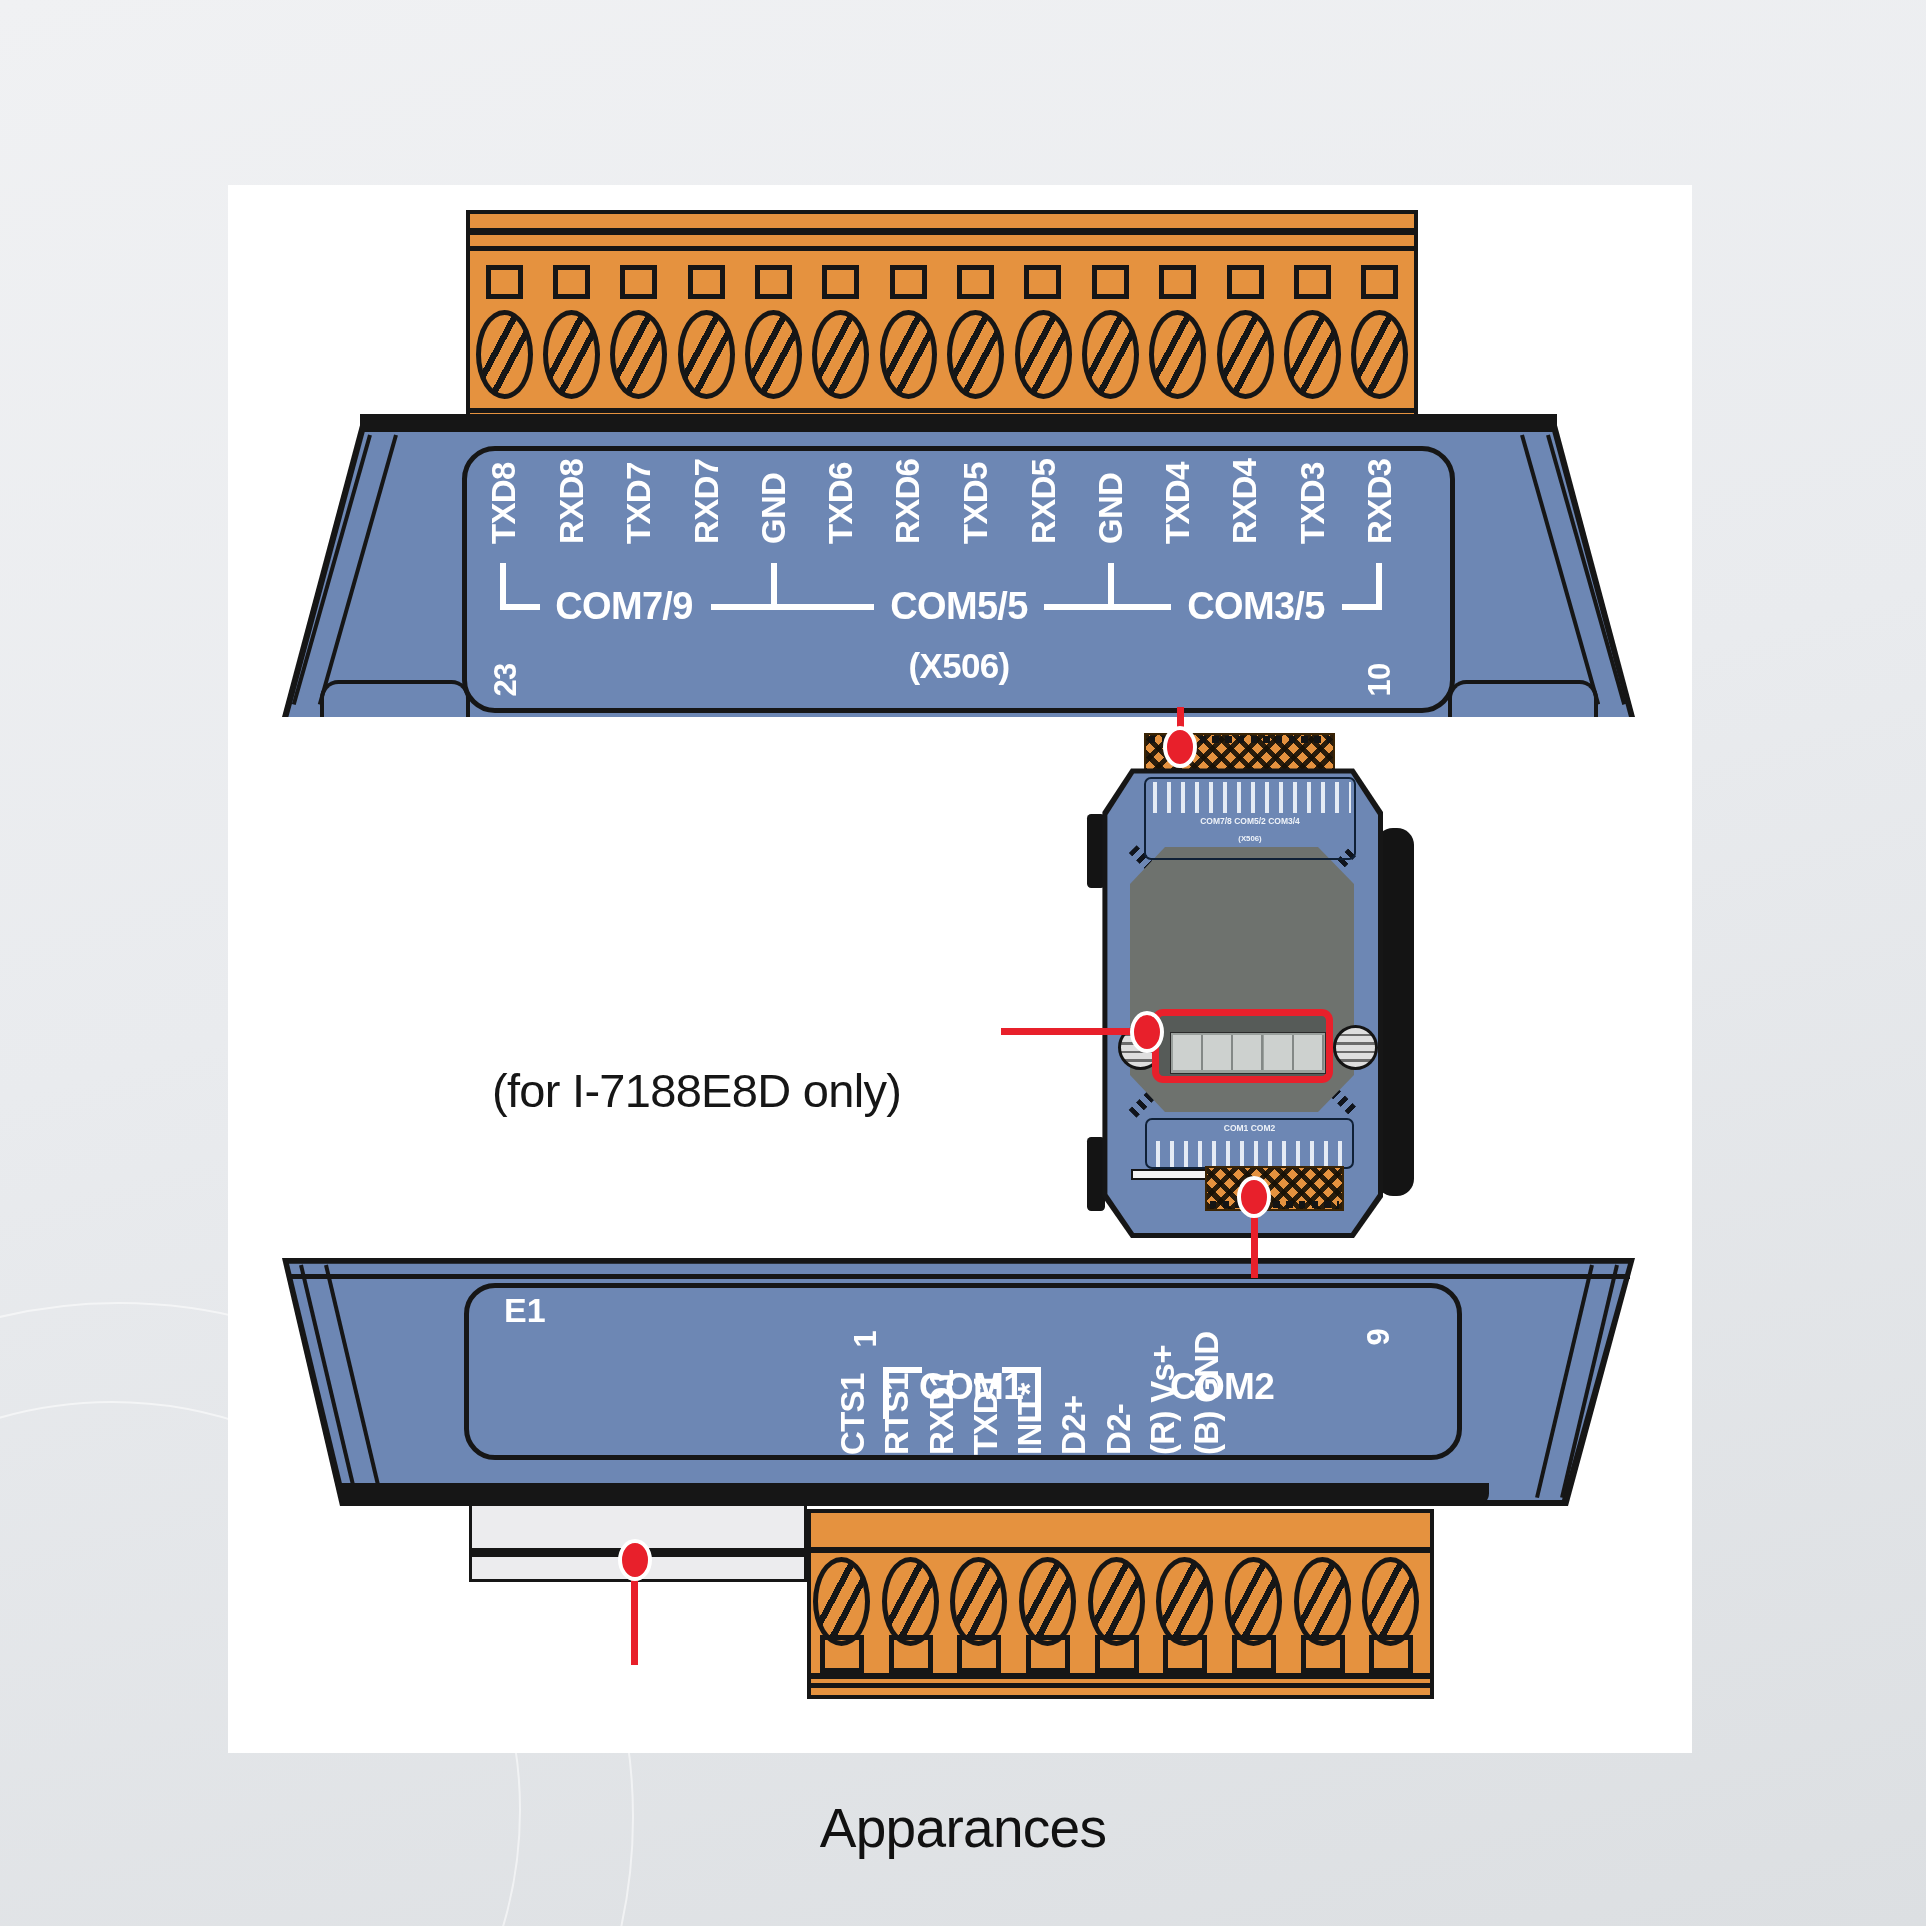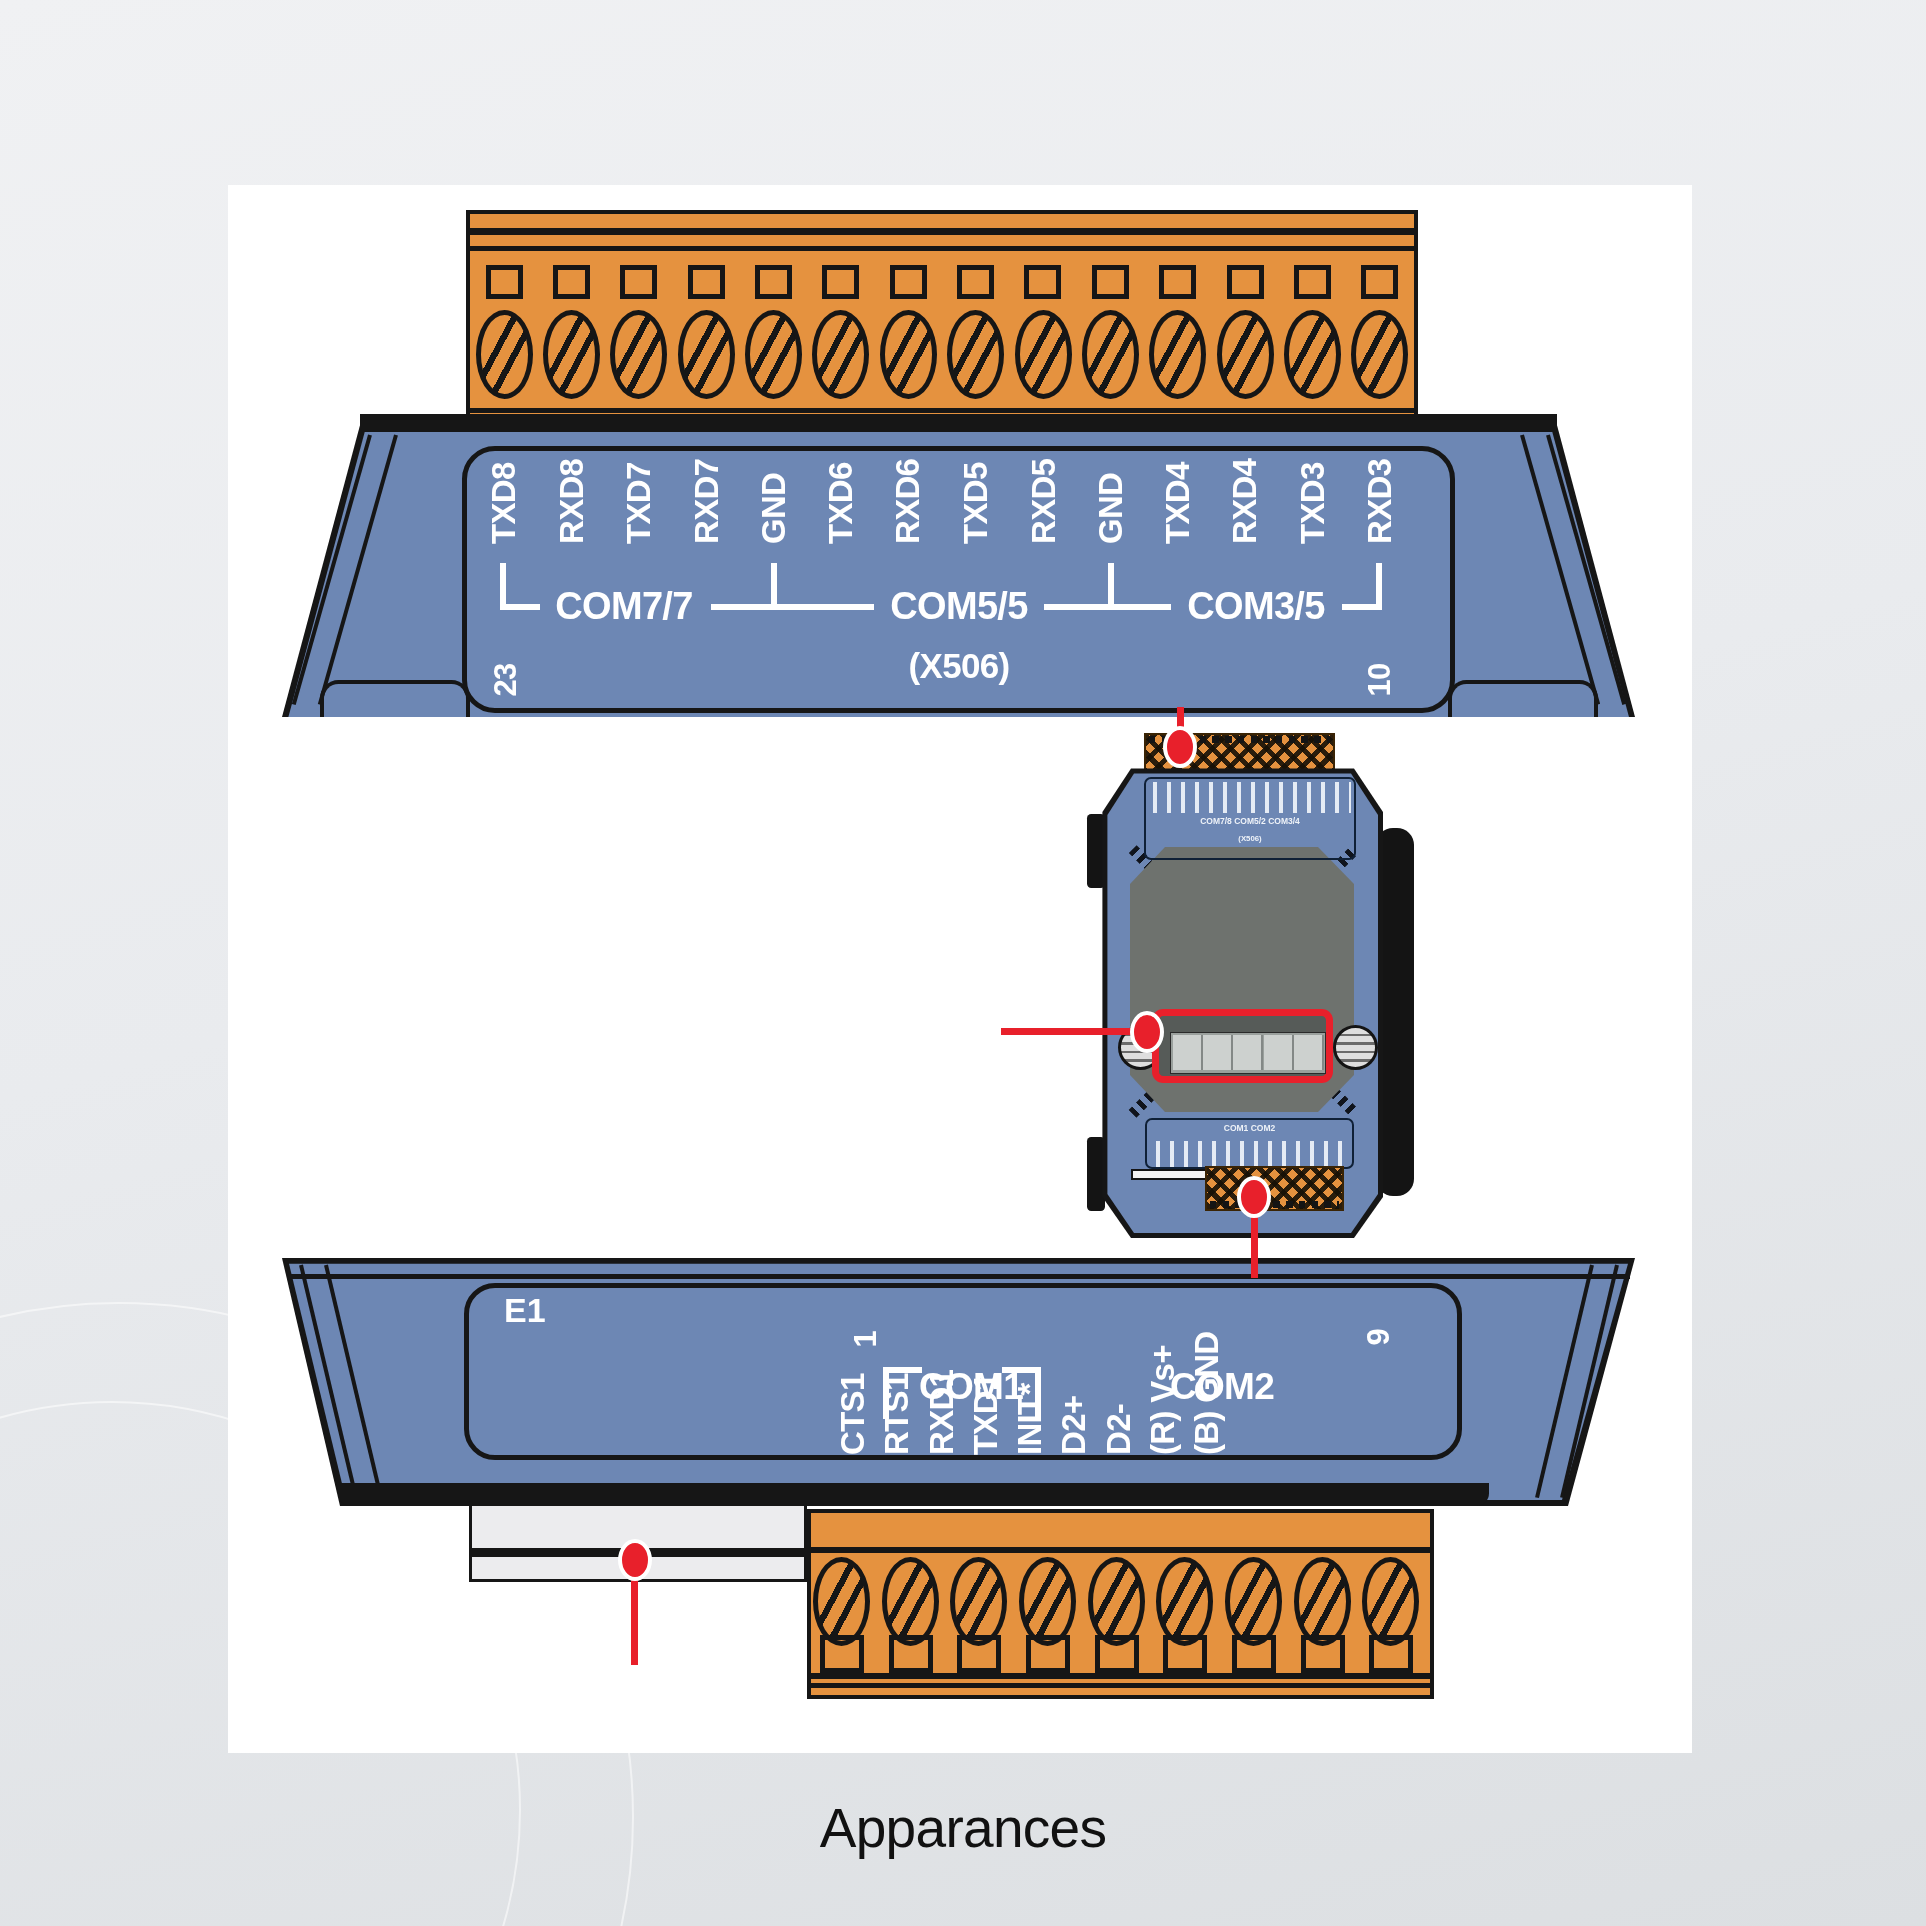--- a/index.html
+++ b/index.html
@@ -125,21 +125,21 @@
   <div class="v-label pinlab" style="left:691px;top:286px;">TXD5</div>
   <div class="v-label pinlab" style="left:759px;top:286px;">RXD5</div>
   <div class="v-label pinlab" style="left:826px;top:286px;">GND</div>
   <div class="v-label pinlab" style="left:893px;top:286px;">TXD4</div>
   <div class="v-label pinlab" style="left:960px;top:286px;">RXD4</div>
   <div class="v-label pinlab" style="left:1028px;top:286px;">TXD3</div>
   <div class="v-label pinlab" style="left:1095px;top:286px;">RXD3</div>
 
   <div class="wbar" style="left:272px;top:378px;width:6.4px;height:47px;"></div>
   <div class="wbar" style="left:272px;top:419px;width:40px;height:6.4px;"></div>
-  <div class="com-label" style="left:311px;top:400px;">COM7/7</div>
+  <div class="com-label" style="left:311px;top:400px;">COM7/9</div>
   <div class="wbar" style="left:483px;top:419px;width:163px;height:6.4px;"></div>
   <div class="wbar" style="left:543px;top:378px;width:6.4px;height:47px;"></div>
   <div class="com-label" style="left:646px;top:400px;">COM5/5</div>
   <div class="wbar" style="left:816px;top:419px;width:127px;height:6.4px;"></div>
   <div class="wbar" style="left:880px;top:378px;width:6.4px;height:47px;"></div>
   <div class="com-label" style="left:943px;top:400px;">COM3/5</div>
   <div class="wbar" style="left:1148px;top:378px;width:6.4px;height:47px;"></div>
   <div class="wbar" style="left:1114px;top:419px;width:40px;height:6.4px;"></div>
 
   <div class="com-label" style="left:646px;top:461px;font-size:35px;">(X506)</div>
@@ -274,16 +274,17 @@
 
   <div class="red-line" style="left:773px;top:843px;width:134px;height:7px;"></div>
   <div class="red-dot" style="left:902px;top:826px;"></div>
 
   <div class="red-line" style="left:1023px;top:1018px;width:7px;height:75px;"></div>
   <div class="red-dot" style="left:1009px;top:991px;"></div>
 
   <div class="red-line" style="left:403px;top:1381px;width:7px;height:99px;"></div>
   <div class="red-dot" style="left:390px;top:1354px;"></div>
 
+  <div class="note" style="left:264px;top:878px;">(for I-7188E8D only)</div>
 </div>
 
 <div class="abs" style="left:0;top:1796px;width:1926px;text-align:center;color:#111;font-size:55px;letter-spacing:-0.7px;position:absolute;">Apparances</div>
 
 
 </body></html>

